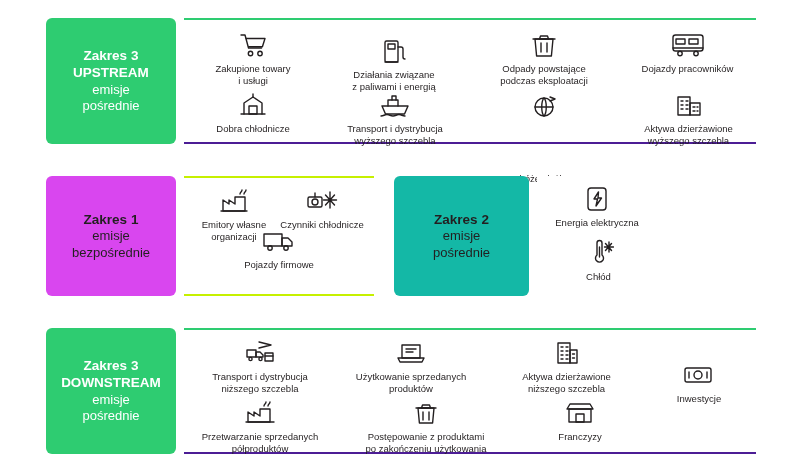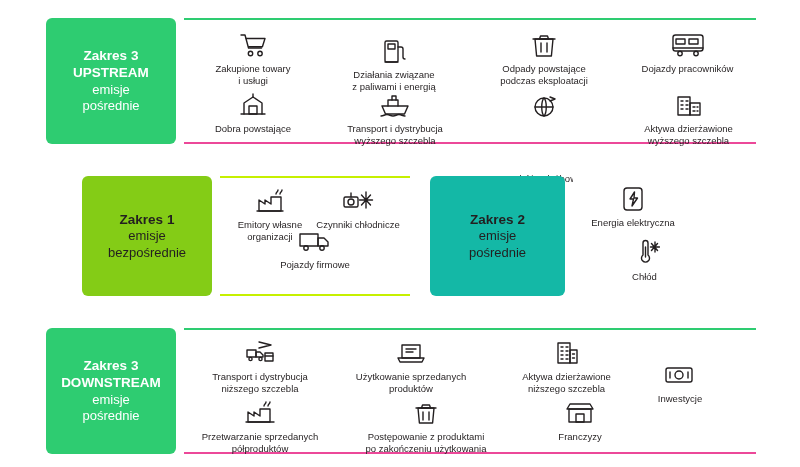--- a/index.html
+++ b/index.html
@@ -26,32 +26,32 @@
     border-radius: 6px;
     line-height: 1.28;
     z-index: 3;
   }
   .label-block .l1 { font-weight: bold; font-size: 13.5px; }
   .label-block .l2 { font-weight: bold; font-size: 13.5px; }
   .label-block .l3 { font-size: 13px; }
   .label-block .l4 { font-size: 13px; }
 
   .scope3 { background: #2ecc71; color: #ffffff; }
-  .scope1 { background: #84cc16; color: #231f20; margin-left: 36px; }
+  .scope1 { background: #d946ef; color: #231f20; }
   .scope2 {
     background: #14b8a6; color: #231f20;
     border-radius: 6px;
   }
 
   
   .panel {
     position: relative;
     background: #ffffff;
     border-top: 2px solid #2ecc71;
-    border-bottom: 2px solid #ec4899;
+    border-bottom: 2px solid #4c1d95;
   }
   .panel.plain { border-top-color: #c6f000; border-bottom-color: #c6f000; }
   .panel.grey { border-top: none; border-bottom: none; background: #ffffff; }
 
   
   .items { position: absolute; inset: 0; }
   .item {
     position: absolute;
     display: flex; flex-direction: column;
     align-items: center; justify-content: flex-start;
@@ -141,21 +141,21 @@
 
         <div class="item" style="left:4px; top:70px; width:130px;">
           <div class="ico">
             <svg width="30" height="26" viewBox="0 0 30 26">
               <path class="st" d="M6 22V11l9-6 9 6v11"></path>
               <path class="st" d="M3 22h24"></path>
               <rect class="st" x="11" y="14" width="8" height="8"></rect>
               <path class="st" d="M15 5V2"></path>
             </svg>
           </div>
-          <div class="cap">Dobra powstające</div>
+          <div class="cap">Dobra chłodnicze</div>
         </div>
 
         <div class="item" style="left:136px; top:70px; width:150px;">
           <div class="ico">
             <svg width="32" height="26" viewBox="0 0 32 26">
               <path class="st" d="M3 14h26l-3.5 8H6.5z"></path>
               <path class="st" d="M9 14V8h10v6"></path>
               <path class="st" d="M13 8V4h4v4"></path>
               <path class="st" d="M2 24c3 0 3-1.5 6-1.5s3 1.5 6 1.5 3-1.5 6-1.5 3 1.5 6 1.5"></path>
             </svg>
@@ -251,21 +251,21 @@
           <div class="ico">
             <svg width="26" height="26" viewBox="0 0 26 26">
               <rect class="st" x="4" y="2" width="18" height="22" rx="3"></rect>
               <path class="st" d="M14.5 6l-4.5 7h3.5l-1.5 7 5.5-8h-3.5z"></path>
             </svg>
           </div>
           <div class="cap">Energia elektryczna</div>
         </div>
 
 
-        <div class="item" style="left:24px; top:62px; width:95px;">
+        <div class="item" style="left:14px; top:62px; width:95px;">
           <div class="ico">
             <svg width="30" height="28" viewBox="0 0 30 28">
               <path class="st" d="M13 4a2.5 2.5 0 0 1 5 0v12a4 4 0 1 1-5 0z"></path>
               <path class="st" d="M15.5 8v10" stroke="#e84c3d"></path>
               <path class="st" d="M25 3v10M20.5 8h9M21.5 4.5l6 7M27.5 4.5l-6 7" stroke="#29a7df"></path>
             </svg>
           </div>
           <div class="cap">Chłód</div>
         </div>
       </div>
@@ -317,21 +317,21 @@
             <svg width="28" height="26" viewBox="0 0 28 26">
               <rect class="st" x="5" y="3" width="12" height="20"></rect>
               <rect class="st" x="17" y="10" width="7" height="13"></rect>
               <path class="st" d="M8 7h2M13 7h2M8 11h2M13 11h2M8 15h2M13 15h2M8 19h2M13 19h2M19.5 14h2M19.5 18h2"></path>
             </svg>
           </div>
           <div class="cap">Aktywa dzierżawione
 niższego szczebla</div>
         </div>
 
-        <div class="item" style="left:441px; top:30px; width:110px;align-items:center;">
+        <div class="item" style="left:460px; top:30px; width:110px;align-items:center;">
           <div class="ico">
             <svg width="34" height="24" viewBox="0 0 34 24">
               <rect class="st" x="3" y="5" width="26" height="14" rx="2"></rect>
               <circle class="st" cx="16" cy="12" r="4"></circle>
               <path class="st" d="M7 9v6M25 9v6"></path>
             </svg>
           </div>
           <div class="cap">Inwestycje</div>
         </div>
 

